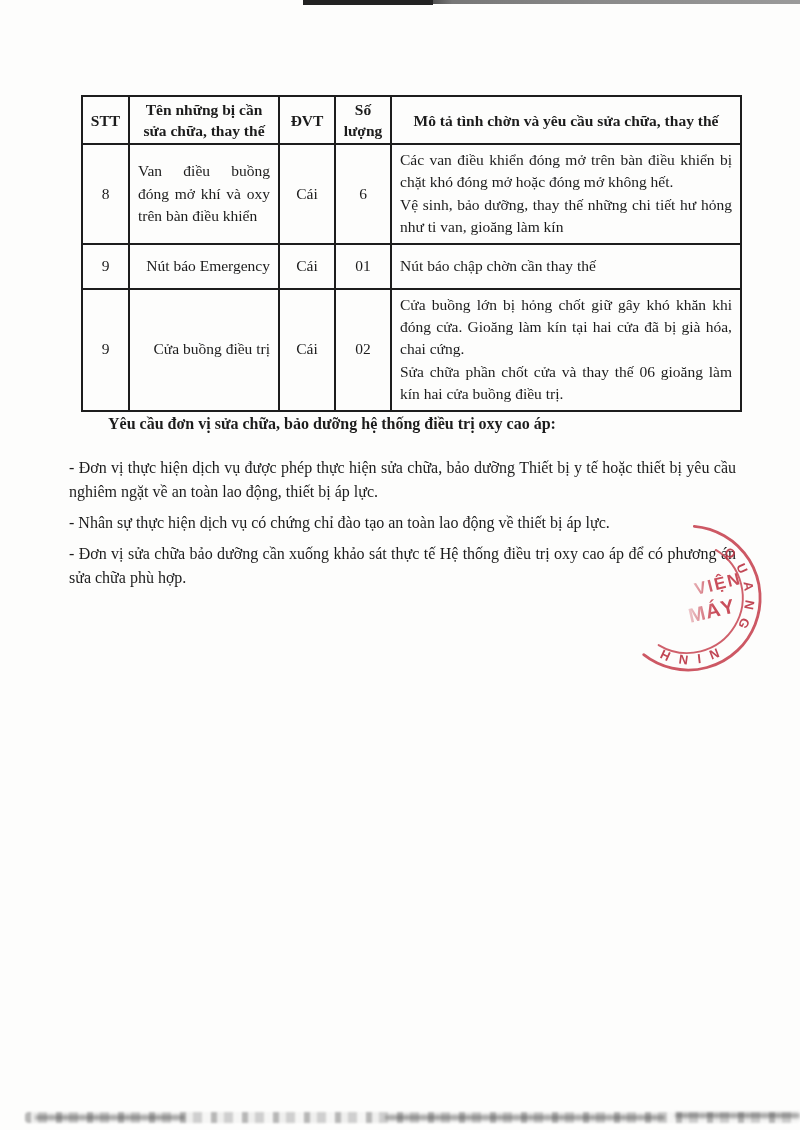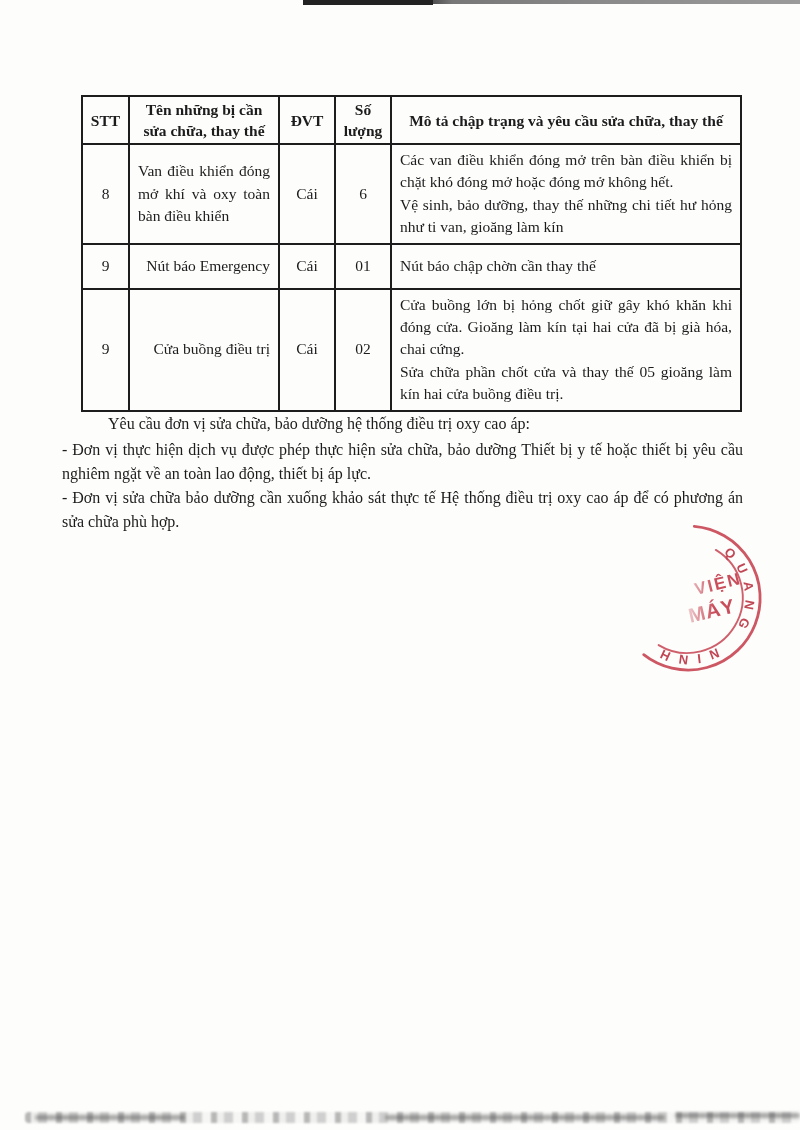--- a/index.html
+++ b/index.html
@@ -68,25 +68,25 @@
   tr.row-9  { height: 45px; }
   tr.row-10 { height: 113px; }
   tr.head-row { height: 47px; }
 
   
   .requirements {
     position: absolute; left: 62px; top: 412px; width: 681px;
     font-size: 16px; line-height: 24px;
   }
   .req-heading {
-    font-weight: normal;
+    font-weight: bold;
     text-indent: 46px;
-    margin: 0 0 2px 0;
+    margin: 0 0 20px 0;
   }
-  .req-item { margin: 0; text-align: justify; }
+  .req-item { margin: 7px; text-align: justify; }
 
   
   .stamp {
     position: absolute; left: 600px; top: 505px; width: 200px; height: 190px;
     opacity: 0.93;
   }
 </style>
 </head>
 <body>
 
@@ -103,51 +103,52 @@
         <col class="col-dvt">
         <col class="col-qty">
         <col class="col-desc">
     </colgroup>
     <tbody>
         <tr class="head-row">
       <th>STT</th>
       <th>Tên những bị cần sửa chữa, thay thế</th>
       <th>ĐVT</th>
       <th>Số lượng</th>
-      <th>Mô tả chập trạng và yêu cầu sửa chữa, thay thế</th>
+      <th>Mô tả tình chờn và yêu cầu sửa chữa, thay thế</th>
     </tr>
     <tr class="row-8">
       <td class="cell-center">8</td>
-      <td class="cell-name">Van điều khiển đóng mở khí và oxy toàn bàn điều khiển</td>
+      <td class="cell-name">Van điều buồng đóng mở khí và oxy trên bàn điều khiển</td>
       <td class="cell-center">Cái</td>
       <td class="cell-center">6</td>
       <td class="cell-desc">Các van điều khiển đóng mở trên bàn điều khiển bị chặt khó đóng mở hoặc đóng mở không hết.
 Vệ sinh, bảo dưỡng, thay thế những chi tiết hư hỏng như ti van, gioăng làm kín</td>
     </tr>
     <tr class="row-9">
       <td class="cell-center">9</td>
       <td class="cell-name no-just">Nút báo Emergency</td>
       <td class="cell-center">Cái</td>
       <td class="cell-center">01</td>
       <td class="cell-desc">Nút báo chập chờn cần thay thế</td>
     </tr>
     <tr class="row-10">
       <td class="cell-center">9</td>
       <td class="cell-name no-just">Cửa buồng điều trị</td>
       <td class="cell-center">Cái</td>
       <td class="cell-center">02</td>
       <td class="cell-desc">Cửa buồng lớn bị hỏng chốt giữ gây khó khăn khi đóng cửa. Gioăng làm kín tại hai cửa đã bị già hóa, chai cứng.
-Sửa chữa phần chốt cửa và thay thế 05 gioăng làm kín hai cửa buồng điều trị.</td>
+Sửa chữa phần chốt cửa và thay thế 06 gioăng làm kín hai cửa buồng điều trị.</td>
     </tr>
   </tbody>
     </table>
 
   <div class="requirements">
     <p class="req-heading">Yêu cầu đơn vị sửa chữa, bảo dưỡng hệ thống điều trị oxy cao áp:</p>
     <p class="req-item">- Đơn vị thực hiện dịch vụ được phép thực hiện sửa chữa, bảo dưỡng Thiết bị y tế hoặc thiết bị yêu cầu nghiêm ngặt về an toàn lao động, thiết bị áp lực.</p>
+    <p class="req-item">- Nhân sự thực hiện dịch vụ có chứng chỉ đào tạo an toàn lao động về thiết bị áp lực.</p>
     <p class="req-item">- Đơn vị sửa chữa bảo dưỡng cần xuống khảo sát thực tế Hệ thống điều trị oxy cao áp để có phương án sửa chữa phù hợp.</p>
   </div>
 
   <svg class="stamp" viewBox="600 505 200 190" xmlns="http://www.w3.org/2000/svg">
     <defs>
       <linearGradient id="centerFade" gradientUnits="userSpaceOnUse" x1="684" y1="0" x2="714" y2="0">
         <stop offset="0" stop-color="#2a2a2a"></stop>
         <stop offset="1" stop-color="#ffffff"></stop>
       </linearGradient>
       <mask id="centerTextFade">

